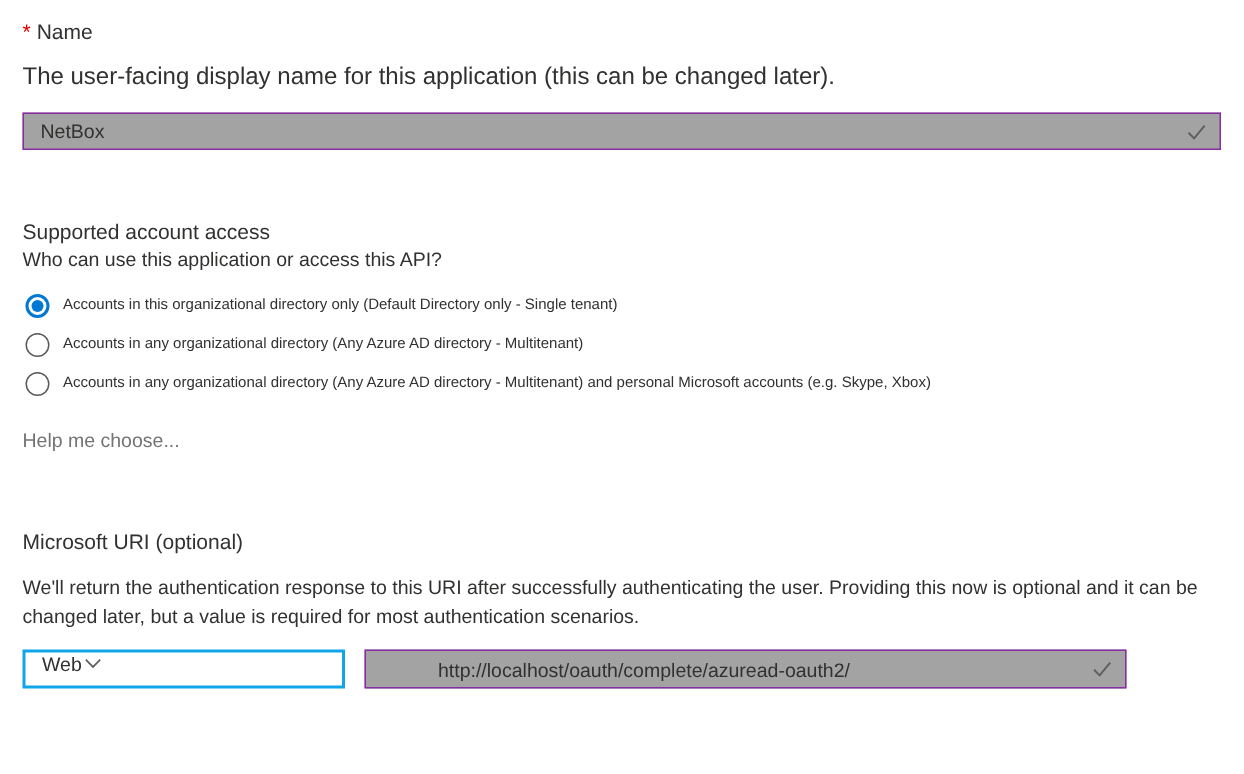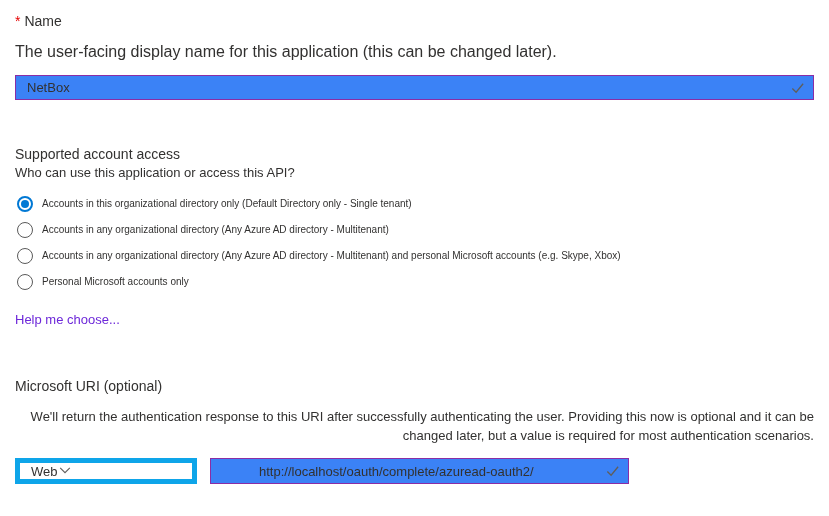--- a/index.html
+++ b/index.html
@@ -21,21 +21,21 @@
   .desc {
     font-size: 16px;
     line-height: 16px;
     margin-top: 12px;
   }
   .field {
     position: relative;
     margin-top: 15px;
     height: 25px;
     border: 1px solid #8a2da5;
-    background: #3b82f6;
+    background: #a3a3a3;
     display: flex;
     align-items: center;
     padding: 0 28px 0 11px;
   }
   .field input {
     border: none;
     outline: none;
     width: 100%;
     font-size: 13px;
     font-family: "Liberation Sans", "DejaVu Sans", sans-serif;
@@ -77,49 +77,48 @@
     width: 8px; height: 8px;
     border-radius: 50%;
     background: #0078d4;
   }
   .radio-label { font-size: 10px; line-height: 16px; }
   .help-link {
     display: inline-block;
     margin-top: 17px;
     font-size: 13px;
     line-height: 16px;
-    color: #6d28d9;
+    color: #737373;
     text-decoration: none;
     cursor: pointer;
   }
   .h-redirect { margin-top: 47px; }
   .redirect-desc {
     margin-top: 10px;
     font-size: 13px;
     line-height: 19px;
     max-width: 799px;
-    text-align: right;
   }
   .uri-row { display: flex; margin-top: 13px; }
   .platform-select {
     position: relative;
-    width: 182px;
+    width: 215px;
     height: 26px;
-    border: 5px solid #0ea5e9;
+    border: 2px solid #0ea5e9;
     display: flex;
-    align-items: center;
+    align-items: flex-start;
     padding: 0 30px 0 11px;
     font-size: 13px;
     cursor: pointer;
     flex: 0 0 auto;
     background: #fff;
   }
   .uri-field {
     margin-left: 13px;
-    width: 419px;
+    width: 508px;
     height: 26px;
     margin-top: 0;
     padding-left: 48px;
   }
 </style>
 </head>
 <body>
 
 
 
@@ -148,24 +147,20 @@
     <span class="radio-label">Accounts in this organizational directory only (Default Directory only - Single tenant)</span>
   </div>
   <div class="radio-row">
     <span class="radio-circle"></span>
     <span class="radio-label">Accounts in any organizational directory (Any Azure AD directory - Multitenant)</span>
   </div>
   <div class="radio-row">
     <span class="radio-circle"></span>
     <span class="radio-label">Accounts in any organizational directory (Any Azure AD directory - Multitenant) and personal Microsoft accounts (e.g. Skype, Xbox)</span>
   </div>
-  <div class="radio-row">
-    <span class="radio-circle"></span>
-    <span class="radio-label">Personal Microsoft accounts only</span>
-  </div>
 </div>
 
 <a class="help-link">Help me choose...</a>
 
 
 <h2 class="section-title h-redirect">Microsoft URI (optional)</h2>
 
 <p class="redirect-desc">We'll return the authentication response to this URI after successfully authenticating the user. Providing this now is optional and it can be changed later, but a value is required for most authentication scenarios.</p>
 
 <div class="uri-row">

